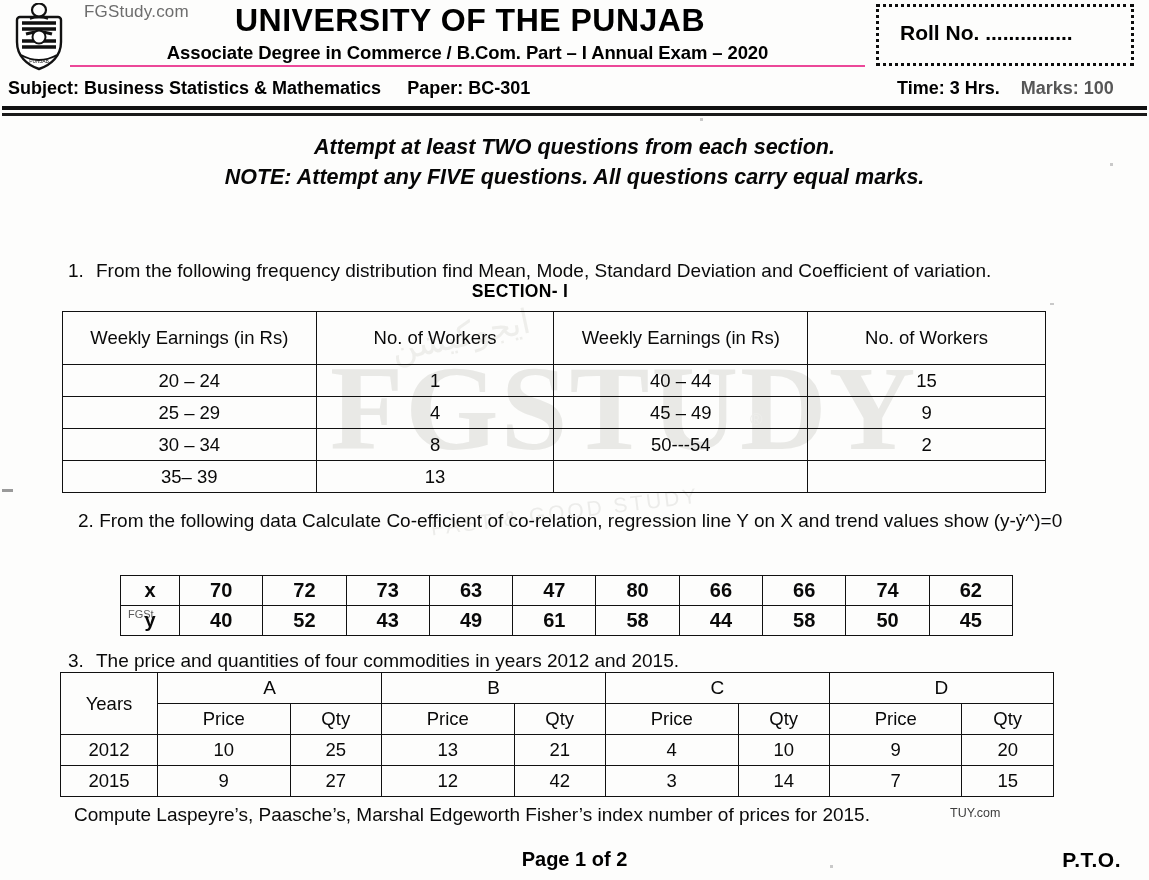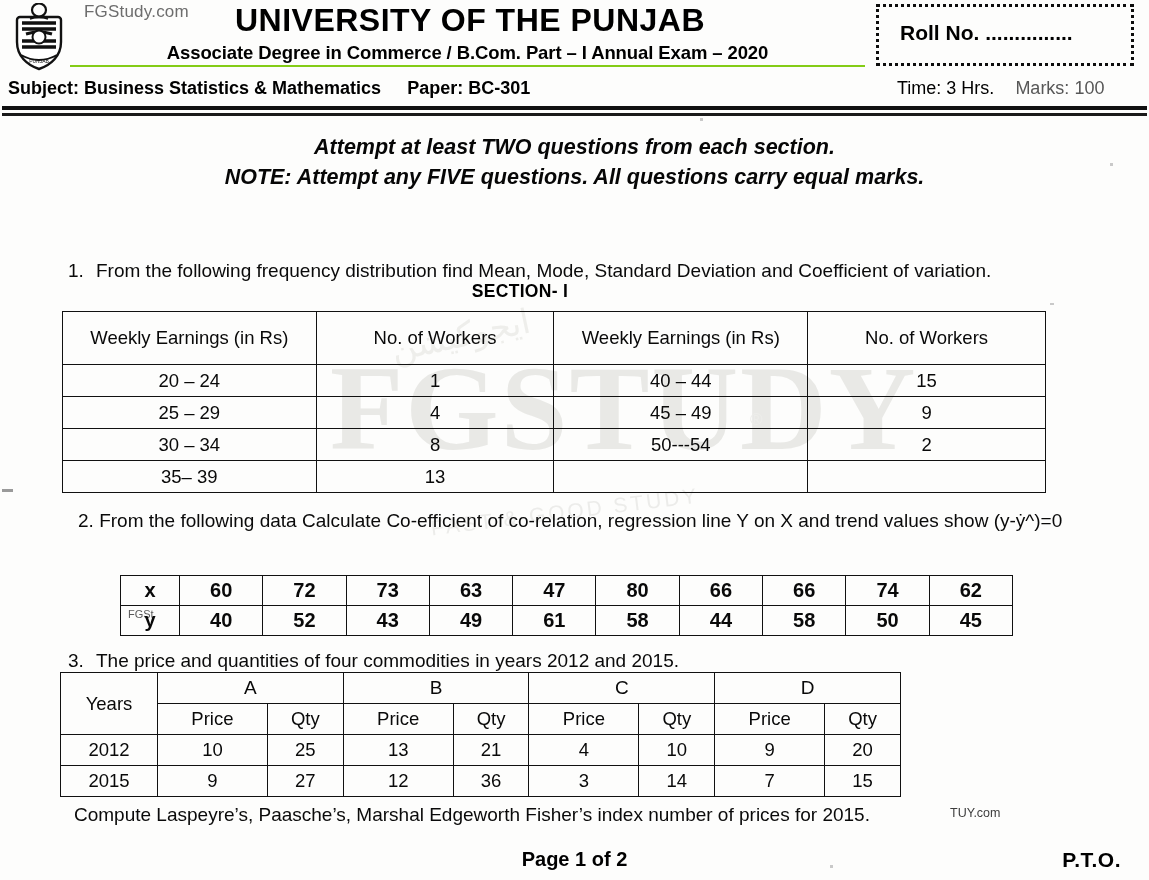--- a/index.html
+++ b/index.html
@@ -111,21 +111,21 @@
   #degree-line {
     position: absolute;
     left: 70px; top: 42px;
     width: 795px;
     text-align: center;
     font-family: "Liberation Sans", sans-serif;
     font-weight: bold;
     font-size: 18.5px;
     letter-spacing: -0.1px;
     color: #000;
-    border-bottom: 2px solid #84cc16;
+    border-bottom: 2px solid #ec4899;
     padding-bottom: 1px;
   }
   #subject-line {
     position: absolute;
     left: 8px; top: 78px;
     font-family: "Liberation Sans", sans-serif;
     font-weight: bold;
     font-size: 18px;
     color: #000;
     white-space: nowrap;
@@ -145,21 +145,21 @@
     font-family: "Liberation Sans", sans-serif;
     font-weight: bold;
     font-size: 21px;
     color: #000;
     white-space: nowrap;
   }
   #time-marks {
     position: absolute;
     left: 897px; top: 78px;
     font-family: "Liberation Sans", sans-serif;
-    font-weight: normal;
+    font-weight: bold;
     font-size: 18px;
     color: #000;
     white-space: nowrap;
   }
   #time-marks .gap { display:inline-block; width: 11px; }
   #time-marks .faded { color: #575757; }
 
   #rule-top {
     position: absolute;
     left: 2px; top: 106px;
@@ -264,21 +264,21 @@
   }
   #tbl-q2 td {
     height: 29px;
     font-size: 20px;
     font-weight: bold;
   }
   #tbl-q2 td.lbl { width: 58px; }
 
   
   #tbl-q3 {
-    left: 60px; top: 672px; width: 841px; border-radius: 24px;
+    left: 60px; top: 672px; width: 994px; border-radius: 24px;
   }
   #tbl-q3 th, #tbl-q3 td {
     height: 30px;
     font-size: 18.5px;
   }
   #tbl-q3 th.years { width: 96px; }
   #tbl-q3 .grp { font-size: 19px; }
 
   
   #footer-page {
@@ -448,21 +448,21 @@
     <span>2.</span>
     <span>From the following data Calculate Co-efficient of co-relation, regression line Y on X and trend values show (y-ẏ^)=0</span>
   </div>
 
   <div id="fg-side-watermark">FGSt</div>
 
   <table class="scan" id="tbl-q2">
     <tbody>
       <tr>
         <td class="lbl">x</td>
-        <td>60</td>
+        <td>70</td>
         <td>72</td>
         <td>73</td>
         <td>63</td>
         <td>47</td>
         <td>80</td>
         <td>66</td>
         <td>66</td>
         <td>74</td>
         <td>62</td>
       </tr>
@@ -517,21 +517,21 @@
         <td>4</td>
         <td>10</td>
         <td>9</td>
         <td>20</td>
       </tr>
       <tr>
         <td>2015</td>
         <td>9</td>
         <td>27</td>
         <td>12</td>
-        <td>36</td>
+        <td>42</td>
         <td>3</td>
         <td>14</td>
         <td>7</td>
         <td>15</td>
       </tr>
     </tbody>
   </table>
 
   <div class="q-text" id="q3-compute">Compute Laspeyre’s, Paasche’s, Marshal Edgeworth Fisher’s index number of prices for 2015.</div>
   <div id="tuy-watermark">TUY.com</div>

